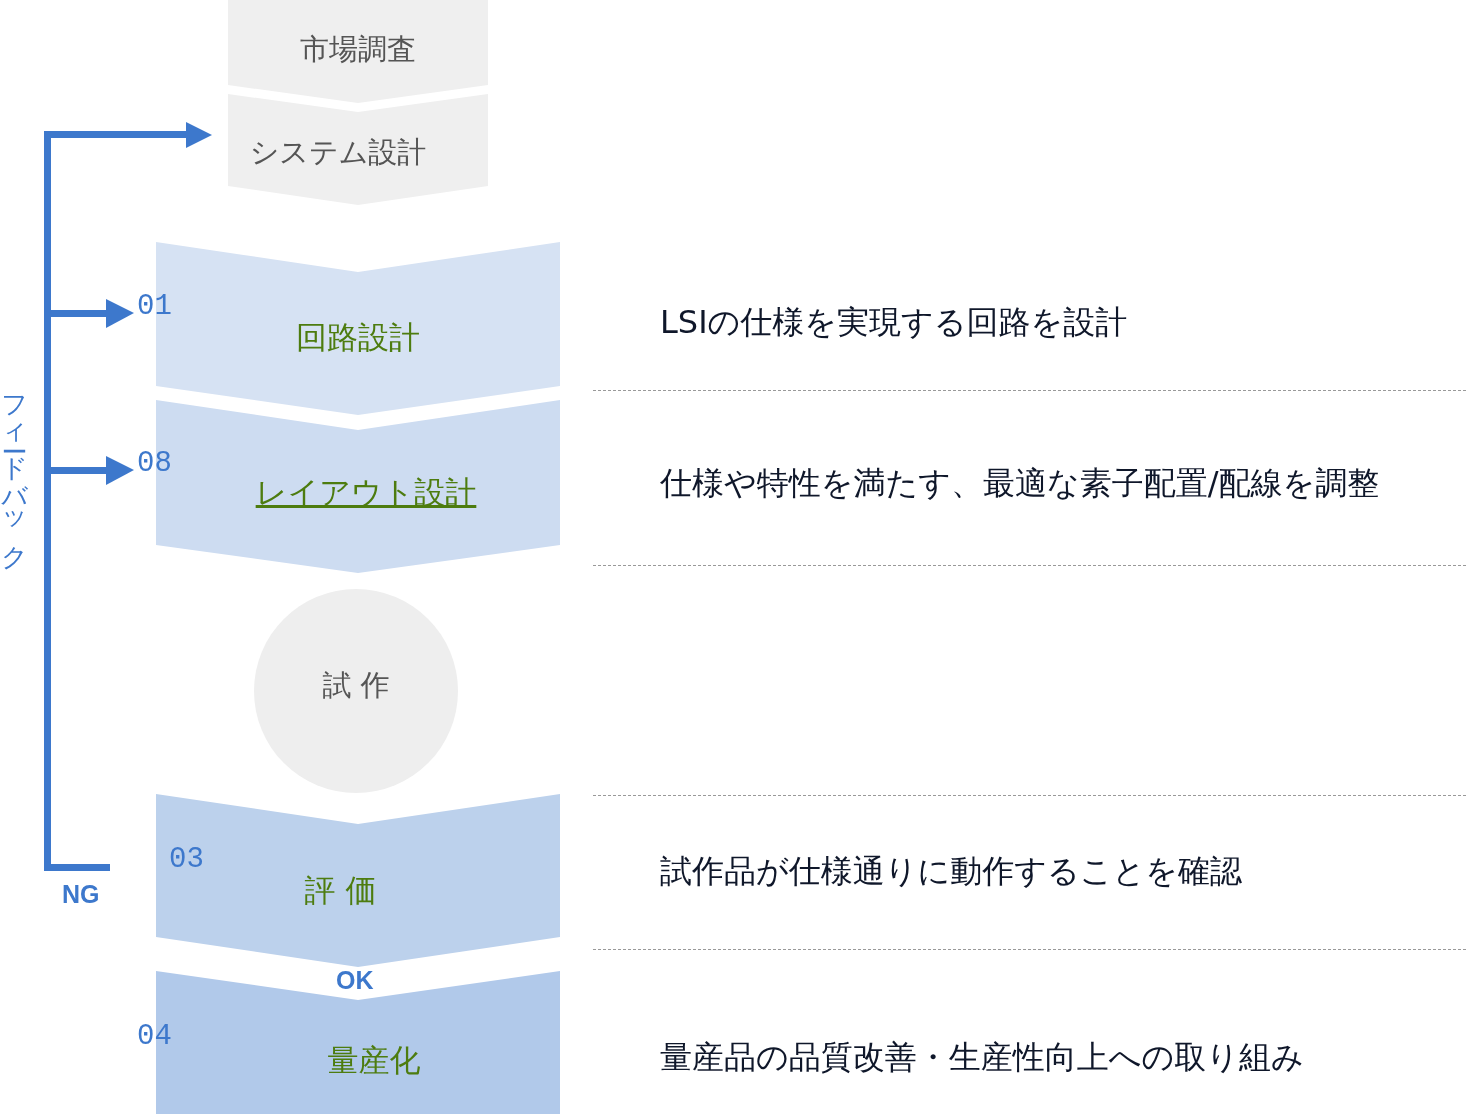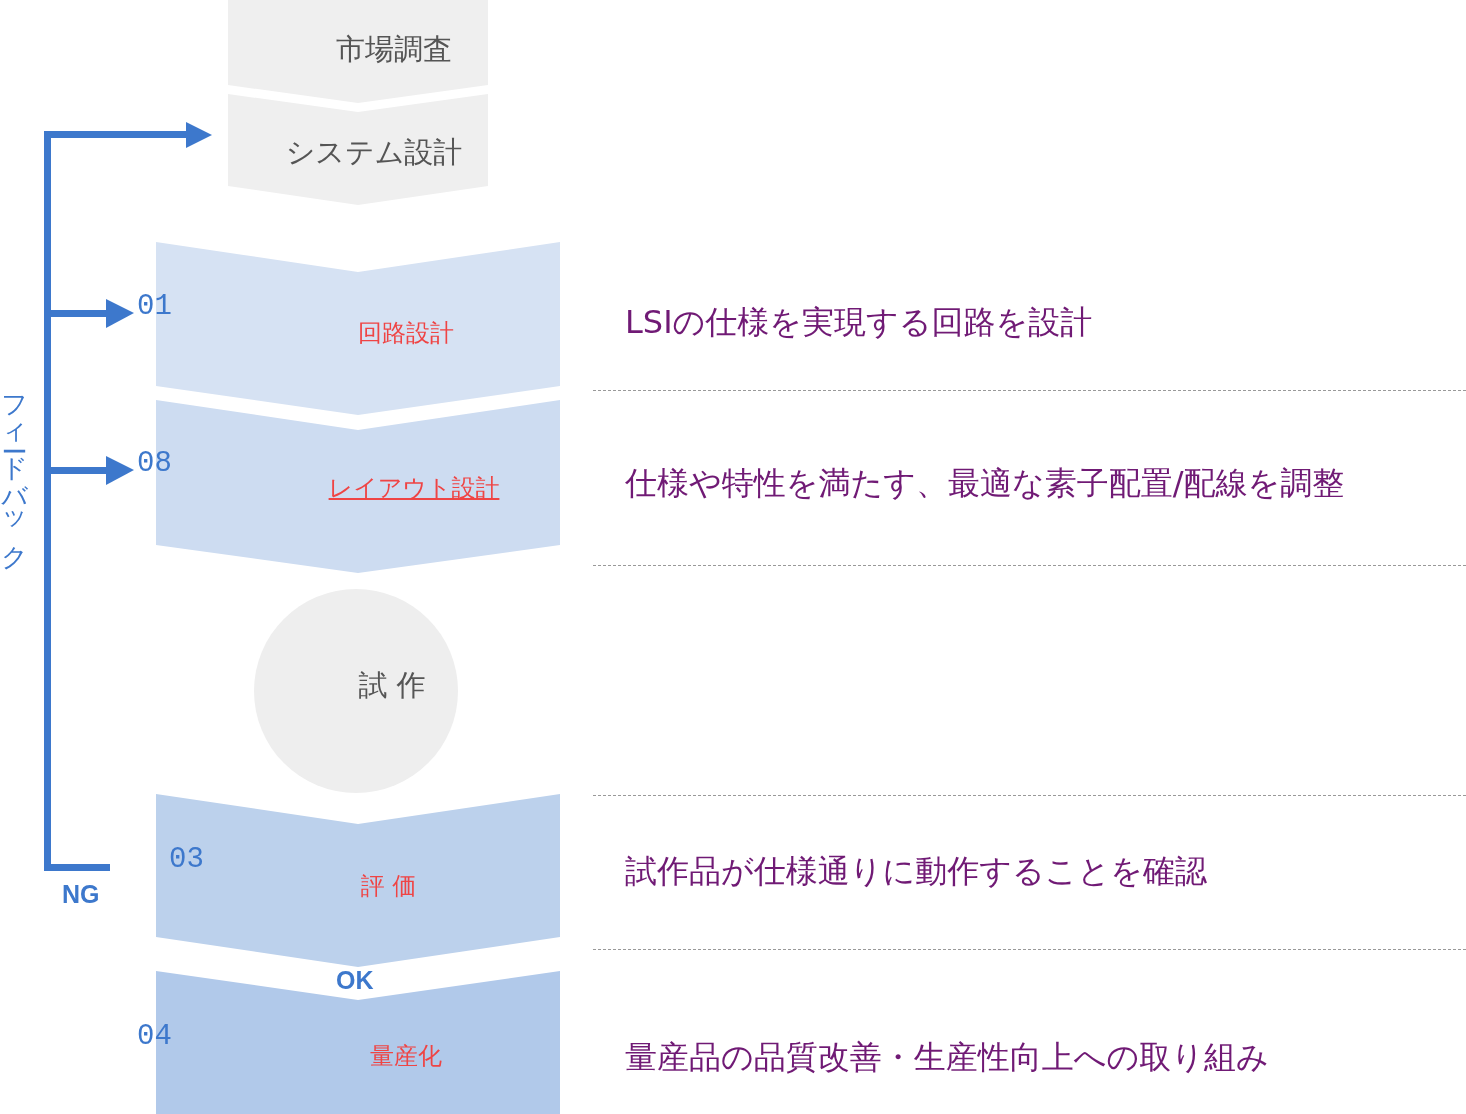--- a/index.html
+++ b/index.html
@@ -1,28 +1,28 @@
 <!DOCTYPE html>
 <html><head>
   <meta charset="utf-8">
   <style>
     html, body { margin: 0; padding: 0; background: #ffffff; }
     body { width: 1466px; height: 1114px; position: relative; overflow: hidden;
            font-family: "DejaVu Sans", "Liberation Sans", sans-serif; }
     svg.diagram { position: absolute; left: 0; top: 0; }
     .lbl { position: absolute; text-align: center; white-space: nowrap; }
-    .step-gray { color: #555555; font-size: 29px; margin-left: 36px; }
-    .step-blue { color: #ef4444; font-size: 24px; margin-left: 48px; }
+    .step-gray { color: #555555; font-size: 29px; }
+    .step-blue { color: #4d7c0f; font-size: 31px; }
     .num { position: absolute; color: #3d78cc; font-size: 29px; font-weight: 500;
            font-family: Liberation Mono, monospace; }
     .flag { position: absolute; color: #3d78cc; font-size: 25px; font-weight: bold;
             font-family: "Liberation Sans", sans-serif; }
     .vert { position: absolute; left: 0; top: 378px; width: 30px; color: #3d78cc;
             font-size: 26px; line-height: 30px; writing-mode: vertical-rl; text-orientation: upright; }
-    .desc { position: absolute; left: 625px; color: #701a75; font-size: 32px; white-space: nowrap; text-align: center; }
+    .desc { position: absolute; left: 660px; color: #0f172a; font-size: 32px; white-space: nowrap; text-align: center; }
     .sep { position: absolute; left: 593px; width: 873px; height: 0; border-top: 1px dashed #999999; }
   </style>
 </head>
 <body>
 
 <svg class="diagram" width="1466" height="1114">
 
   <polygon fill="#efefef" points="228,0 488,0 488,85 358,103 228,85"></polygon>
   <polygon fill="#efefef" points="228,94 358,112 488,94 488,186 358,205 228,186"></polygon>
 
@@ -51,21 +51,21 @@
 
 <div class="num" style="left:137px; top:290px;">01</div>
 <div class="num" style="left:137px; top:447px;">08</div>
 <div class="num" style="left:137px; top:843px;margin-left:32px;">03</div>
 <div class="num" style="left:137px; top:1020px;">04</div>
 
 <div class="lbl step-blue" style="left:156px; width:404px; top:317px;">回路設計</div>
 <div class="lbl step-blue" style="left:156px; width:420px; top:472px;text-decoration:underline;">レイアウト設計</div>
 <div class="lbl step-gray" style="left:256px; width:200px; top:666px;">試 作</div>
 <div class="lbl step-blue" style="left:156px; width:369px; top:870px;">評 価</div>
-<div class="lbl step-blue" style="left:156px; width:404px; top:1040px;">量産化</div>
+<div class="lbl step-blue" style="left:172px; width:404px; top:1040px;">量産化</div>
 
 <div class="flag" style="left:62px; top:880px;">NG</div>
 <div class="flag" style="left:336px; top:966px;">OK</div>
 
 <div class="desc" style="top:301px;">LSIの仕様を実現する回路を設計</div>
 <div class="sep" style="top:390px;"></div>
 <div class="desc" style="top:462px;">仕様や特性を満たす、最適な素子配置/配線を調整</div>
 <div class="sep" style="top:565px;"></div>
 <div class="sep" style="top:795px;"></div>
 <div class="desc" style="top:850px;">試作品が仕様通りに動作することを確認</div>

